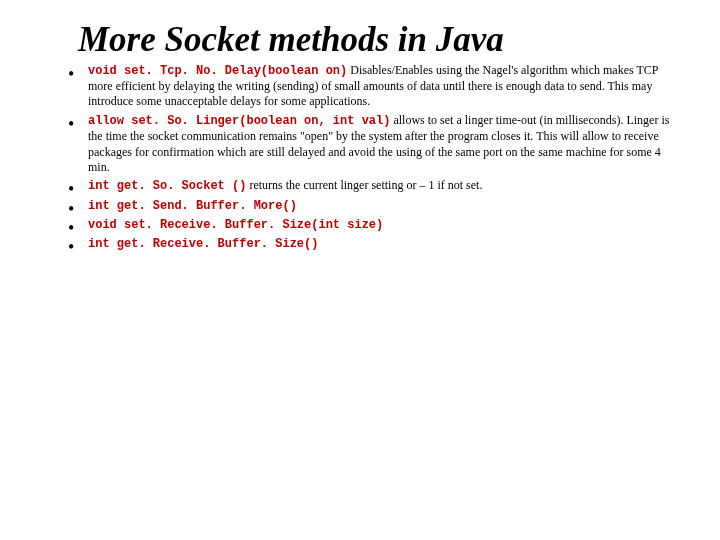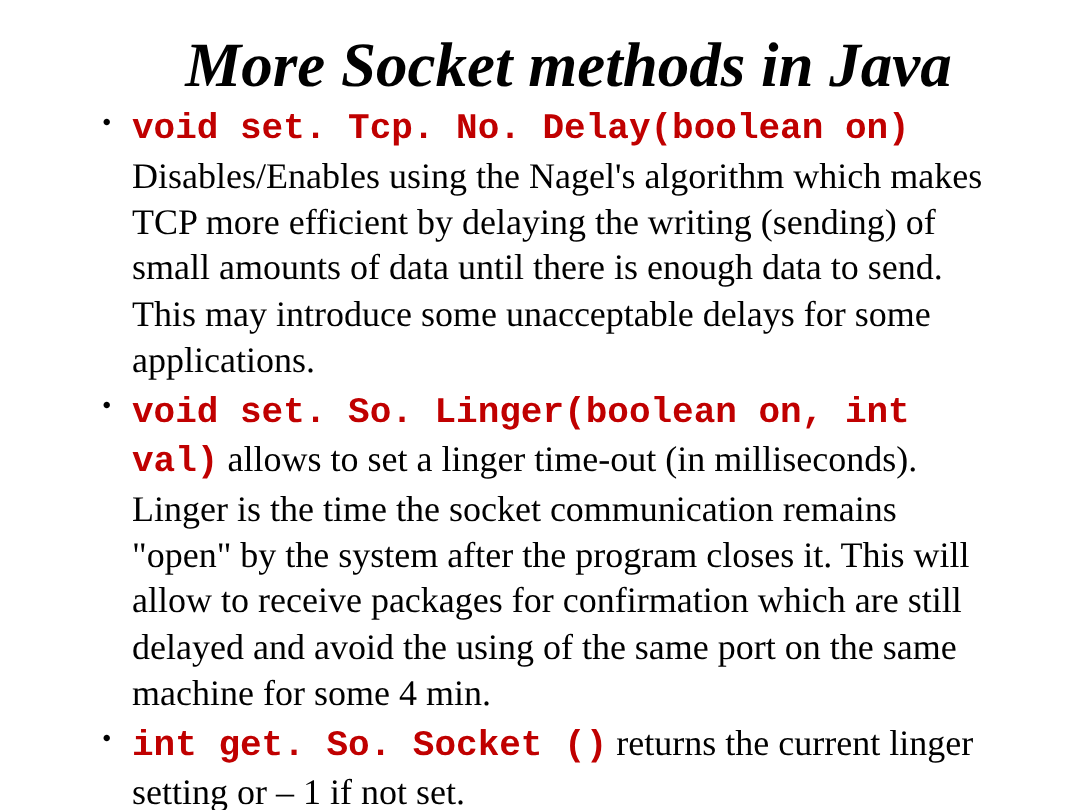--- a/index.html
+++ b/index.html
@@ -11,35 +11,34 @@
     font-family: "Times New Roman", Times, serif;
     color: #000;
   }
   .slide {
     box-sizing: border-box;
     width: 720px;
     height: 540px;
     padding: 22px 40px 20px 40px;
   }
   .title {
-    font-size: 42px;
+    font-size: 35px;
     font-style: italic;
     font-weight: bold;
     margin: 0 0 4px 38px;
     line-height: 1.05;
-    text-align: center;
   }
   ul.bullets {
     list-style: none;
     margin: 0;
     padding: 0 10px 0 28px;
   }
   ul.bullets > li {
     position: relative;
-    font-size: 24px;
+    font-size: 12px;
     line-height: 1.28;
     margin: 0 0 3px 0;
     padding-left: 20px;
   }
   ul.bullets > li::before {
     content: "•";
     position: absolute;
     left: 0;
     top: 0;
     font-size: 18px;
@@ -50,17 +49,19 @@
     color: #c00000;
   }
 </style>
 </head>
 <body>
 
 <div class="slide">
   <h1 class="title">More Socket methods in Java</h1>
   <ul class="bullets">
     <li><span class="code">void set. Tcp. No. Delay(boolean on)</span><span> Disables/Enables using the Nagel's algorithm which makes TCP more efficient by delaying the writing (sending) of small amounts of data until there is enough data to send. This may introduce some unacceptable delays for some applications.</span></li>
-    <li><span class="code">void set. So. Linger(boolean on, int val)</span><span> allows to set a linger time-out (in milliseconds). Linger is the time the socket communication remains "open" by the system after the program closes it. This will allow to receive packages for confirmation which are still delayed and avoid the using of the same port on the same machine for some 4 min.</span></li>
+    <li><span class="code">allow set. So. Linger(boolean on, int val)</span><span> allows to set a linger time-out (in milliseconds). Linger is the time the socket communication remains "open" by the system after the program closes it. This will allow to receive packages for confirmation which are still delayed and avoid the using of the same port on the same machine for some 4 min.</span></li>
     <li><span class="code">int  get. So. Socket ()</span><span> returns the current linger setting or – 1 if not set.</span></li>
     <li><span class="code">int  get. Send. Buffer. More()</span><span></span></li>
+    <li><span class="code">void set. Receive. Buffer. Size(int size)</span><span></span></li>
+    <li><span class="code">int  get. Receive. Buffer. Size()</span><span></span></li>
   </ul>
 </div>
 
 </body></html>

